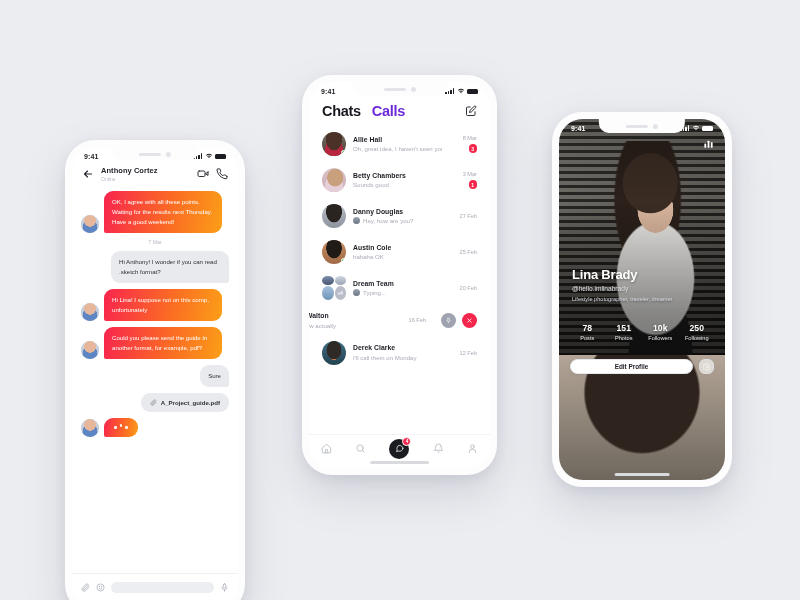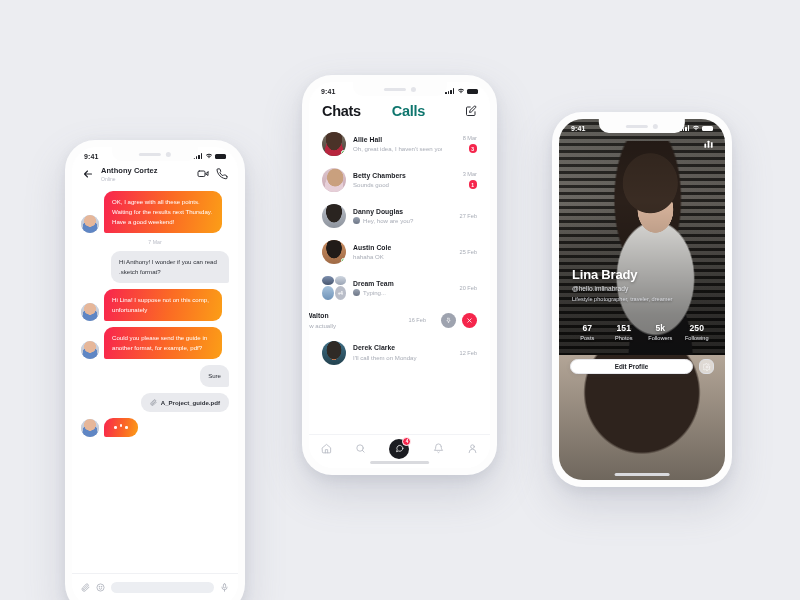--- a/index.html
+++ b/index.html
@@ -100,21 +100,21 @@
   .composer .ic{width:9px;height:9px;color:#a6aab4;flex:none;}
   .inp {
     flex:1;height:11px;border-radius:6px;background:#eceef2;border:0;
     font-size:5.5px;color:#9aa0ab;padding:0 6px; font-family:inherit;
   }
 
   
   #phone2 { left:302px; top:75px; width:195px; height:400px; }
   .titlebar { padding:21px 13px 7px 13px; display:flex; align-items:center; gap:11px;}
   .titlebar .t { font-size:14.5px; font-weight:bold; color:#16181d; letter-spacing:-.3px;}
-  .titlebar .t.dim { color:#0f766e;margin-left:20px; }
+  .titlebar .t.dim { color:#6d28d9; }
   .titlebar .sp { flex:1; }
   .compose-ic { width:12px;height:12px;color:#22242b;}
   .clist { padding:0 0 2px 0; }
   .ci { display:flex; align-items:center; gap:7px; padding:6px 13px; position:relative; }
   .ci .pic { width:24px;height:24px;border-radius:50%;flex:none;position:relative;overflow:hidden;}
   .dot-on { position:absolute;right:0;bottom:1px;width:5.5px;height:5.5px;border-radius:50%;
     background:#27c93f;border:1.2px solid #fff;}
   .ci .mid { flex:1; min-width:0; }
   .ci .nm { font-size:6.8px;font-weight:bold;color:#1b1d23;letter-spacing:.05px;}
   .ci .pv { font-size:6.1px;color:#a8acb6;margin-top:2.5px; white-space:nowrap;overflow:hidden;text-overflow:ellipsis;
@@ -523,29 +523,29 @@
         </svg>
 
       <div class="pinfo">
         <div class="pname">Lina Brady</div>
         <div class="phandle">@hello.imlinabrady</div>
         <div class="pbio">Lifestyle photographer, traveler, dreamer</div>
       </div>
 
       <div class="stats">
         <div class="s">
-          <div class="v">67</div>
+          <div class="v">78</div>
           <div class="l">Posts</div>
         </div>
         <div class="s">
           <div class="v">151</div>
           <div class="l">Photos</div>
         </div>
         <div class="s">
-          <div class="v">5k</div>
+          <div class="v">10k</div>
           <div class="l">Followers</div>
         </div>
         <div class="s">
           <div class="v">250</div>
           <div class="l">Following</div>
         </div>
       </div>
 
       <div class="editrow" style="position:absolute;left:0;right:0;top:232px;z-index:30;">
         <div class="edit-btn">Edit Profile</div>

